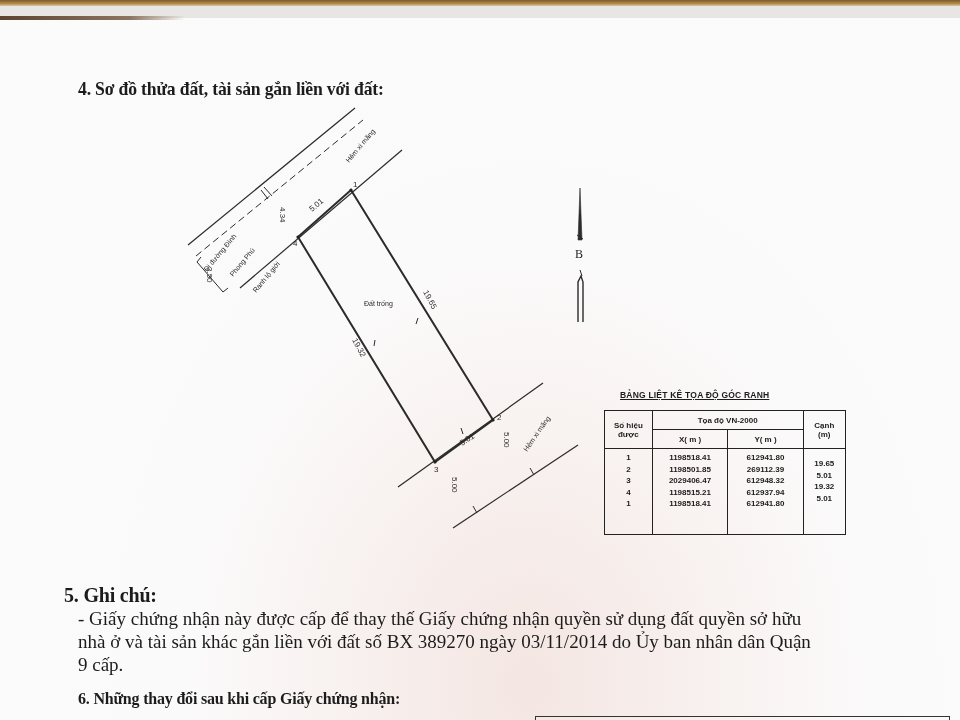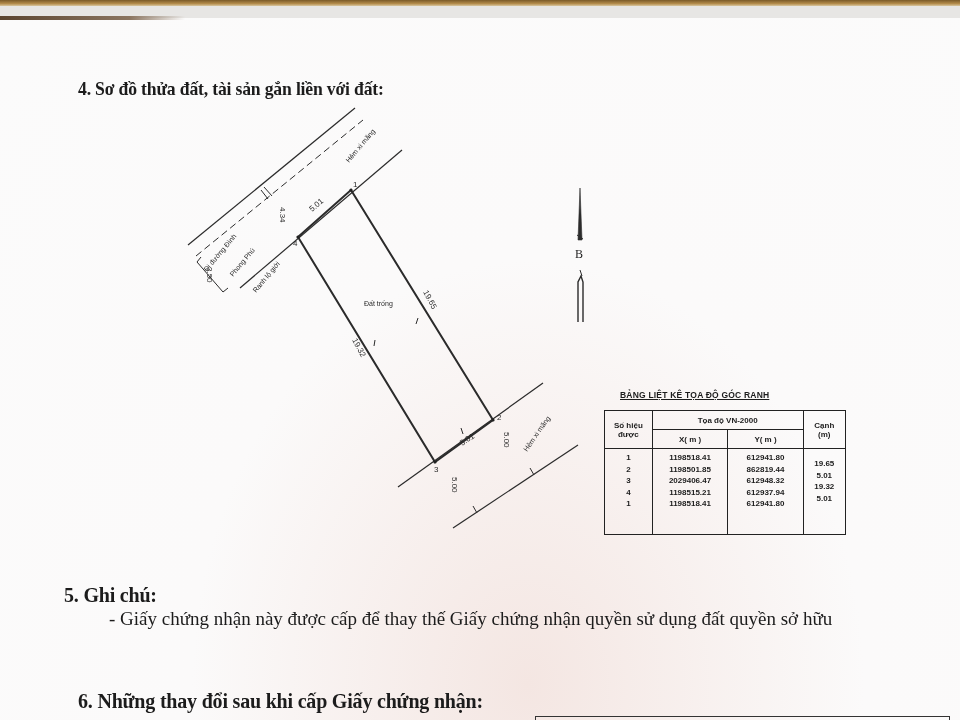--- a/index.html
+++ b/index.html
@@ -23,26 +23,26 @@
   }
   .page-edge {
     position: absolute; left: 0; top: 16px; width: 185px; height: 4px;
     background: linear-gradient(90deg, #5b4530, #8b7560 70%, rgba(139,117,96,0));
   }
   .heading {
     position: absolute; font-weight: bold; font-size: 19px; letter-spacing: -0.2px;
   }
   #sec4 { left: 78px; top: 78px; font-family: "Liberation Serif", serif; transform: scaleX(0.93); transform-origin: left; }
   #sec5 { left: 64px; top: 584px; font-size: 20px; }
-  #sec6 { left: 78px; top: 690px; font-size: 20px; }
+  #sec6 { left: 78px; top: 690px; font-size: 16px; }
   .note {
     position: absolute; left: 78px; top: 607px; width: 880px;
     font-size: 19px; line-height: 23px;
   }
-  .note span { display: block; white-space: nowrap; margin-left: 31px; }
+  .note span { display: block; white-space: nowrap; }
   svg.diagram { position: absolute; left: 0; top: 0; }
   .dlabel { font-family: "Liberation Sans", sans-serif; font-size: 7px; fill: #2a2a2a; }
   .dnum { font-family: "Liberation Sans", sans-serif; font-size: 8px; fill: #2a2a2a; }
   .north-b { position: absolute; left: 575px; top: 247px; font-size: 12px; font-family: "Liberation Serif", serif; }
   .table-title {
     position: absolute; left: 620px; top: 390px;
     font-family: "Liberation Sans", sans-serif; font-size: 8.5px; font-weight: bold; letter-spacing: 0.2px; text-decoration: underline;
   }
   table.coords {
     position: absolute; left: 604px; top: 410px; width: 242px;
@@ -158,33 +158,35 @@
     </td>
     <td class="col">
       <span>1198518.41</span>
       <span>1198501.85</span>
       <span>2029406.47</span>
       <span>1198515.21</span>
       <span>1198518.41</span>
     </td>
     <td class="col">
       <span>612941.80</span>
-      <span>862819.44</span>
+      <span>269112.39</span>
       <span>612948.32</span>
       <span>612937.94</span>
       <span>612941.80</span>
     </td>
     <td class="col edge" style="padding-top:9px;">
       <span>19.65</span>
       <span>5.01</span>
       <span>19.32</span>
       <span>5.01</span>
     </td>
   </tr>
 </tbody>
   </table>
 
 <div class="heading" id="sec5">5. Ghi chú:</div>
 <div class="note">
   <span>- Giấy chứng nhận này được cấp để thay thế Giấy chứng nhận quyền sử dụng đất quyền sở hữu</span>
+  <span>nhà ở và tài sản khác gắn liền với đất số BX 389270 ngày 03/11/2014 do Ủy ban nhân dân Quận</span>
+  <span>9 cấp.</span>
 </div>
 <div class="heading" id="sec6">6. Những thay đổi sau khi cấp Giấy chứng nhận:</div>
 <div class="bottom-box"></div>
 
 </body></html>

